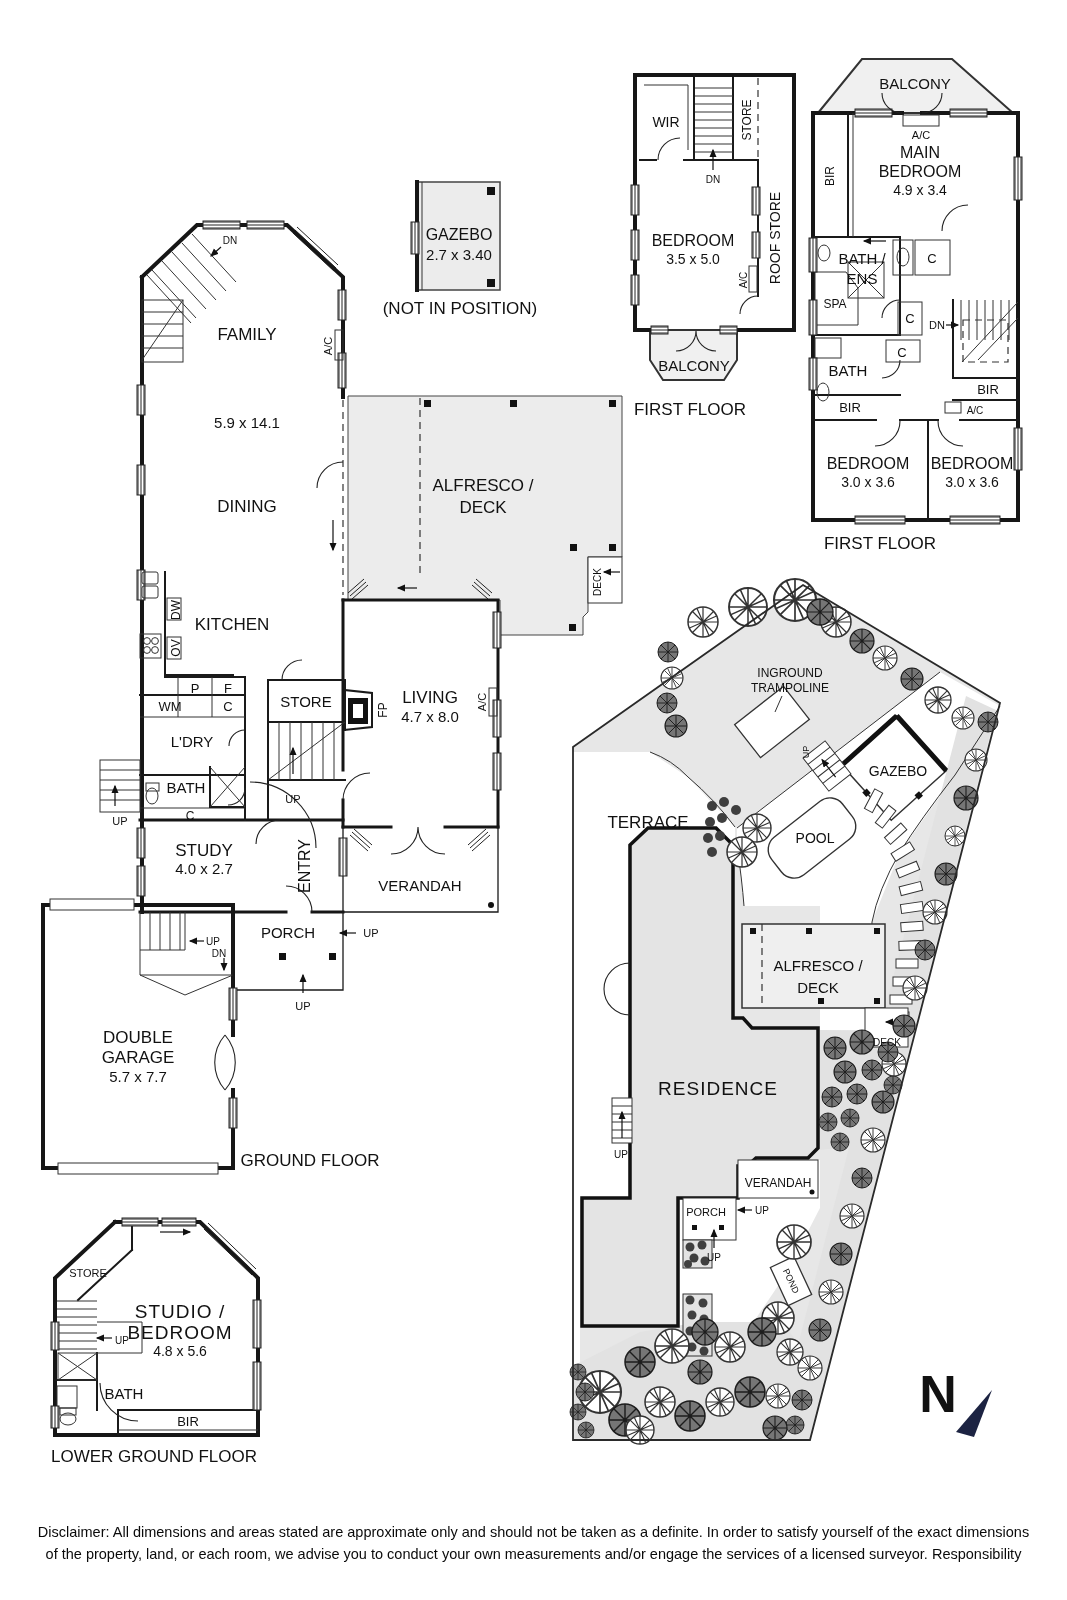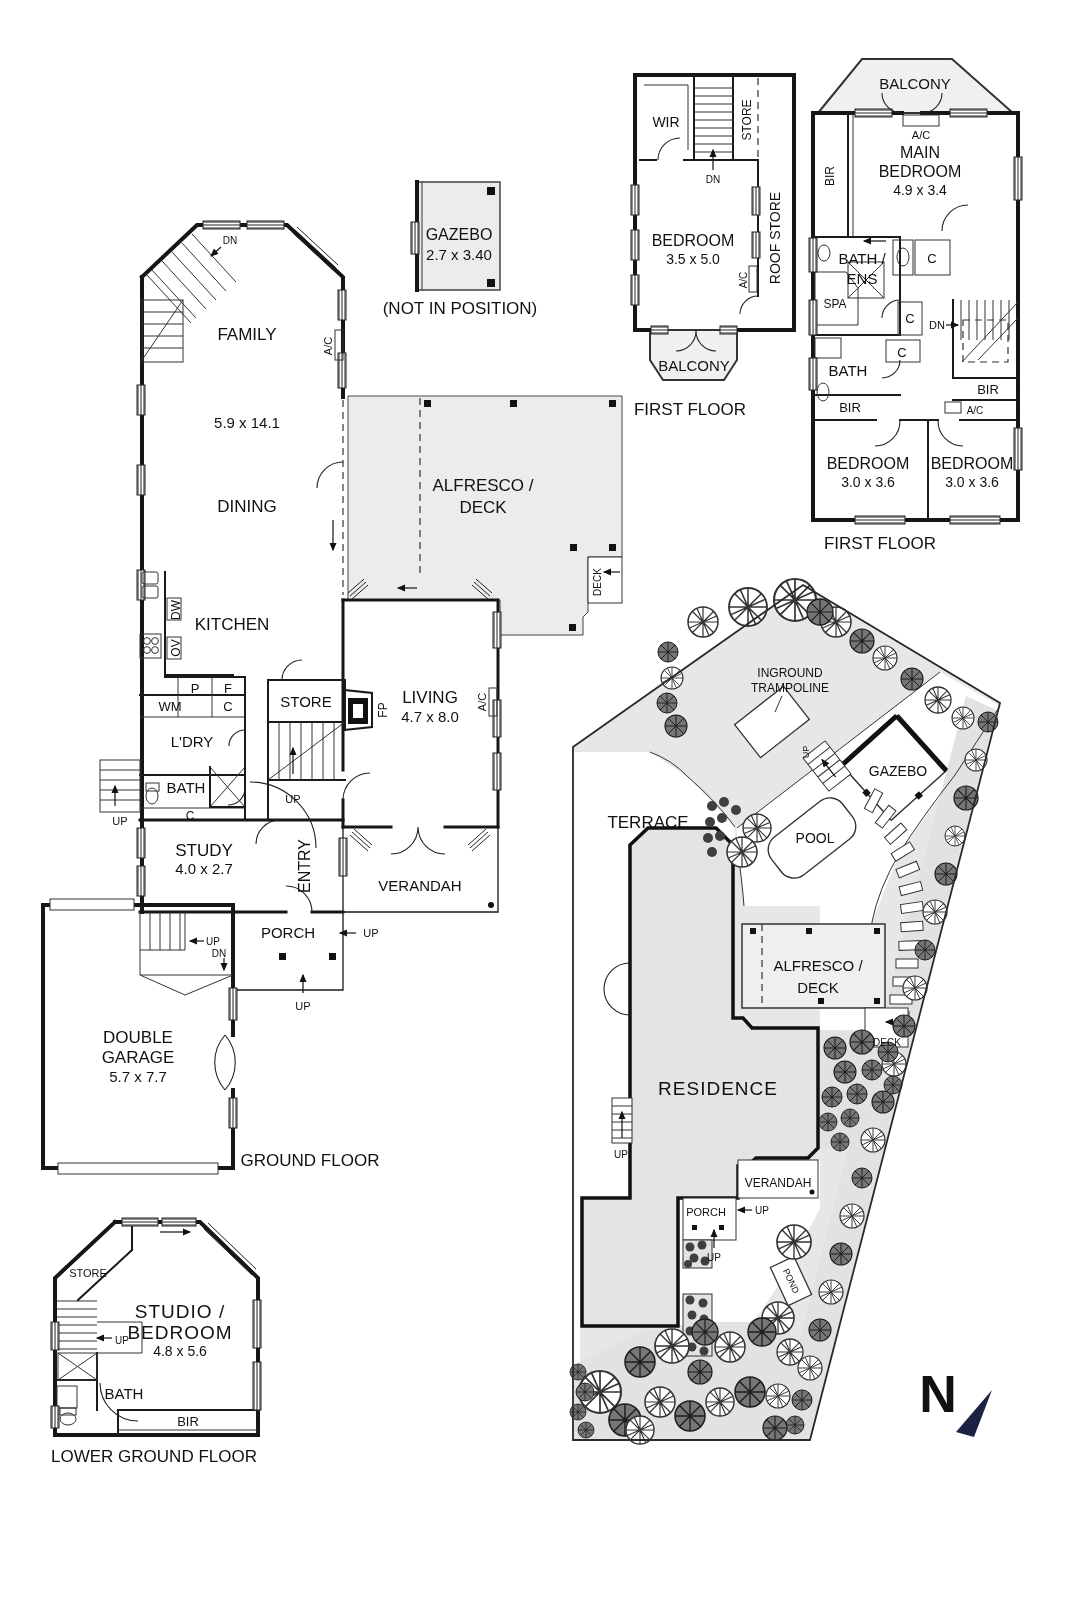--- a/index.html
+++ b/index.html
@@ -693,14 +693,16 @@
   <text class="t19" x="180" y="1318">STUDIO /</text>
   <text class="t19" x="180" y="1339">BEDROOM</text>
   <text class="t14" x="180" y="1356">4.8 x 5.6</text>
   <text class="t15" x="124" y="1399">BATH</text>
   <text class="t13" x="188" y="1426">BIR</text>
   <text class="t17" x="154" y="1462">LOWER GROUND FLOOR</text>
 </g>
 </svg>
 
 <div class="disclaimer">
+  <div>Disclaimer: All dimensions and areas stated are approximate only and should not be taken as a definite. In order to satisfy yourself of the exact dimensions</div>
+  <div>of the property, land, or each room, we advise you to conduct your own measurements and/or engage the services of a licensed surveyor. Responsibility</div>
 </div>
 </div>
 
 </body></html>

